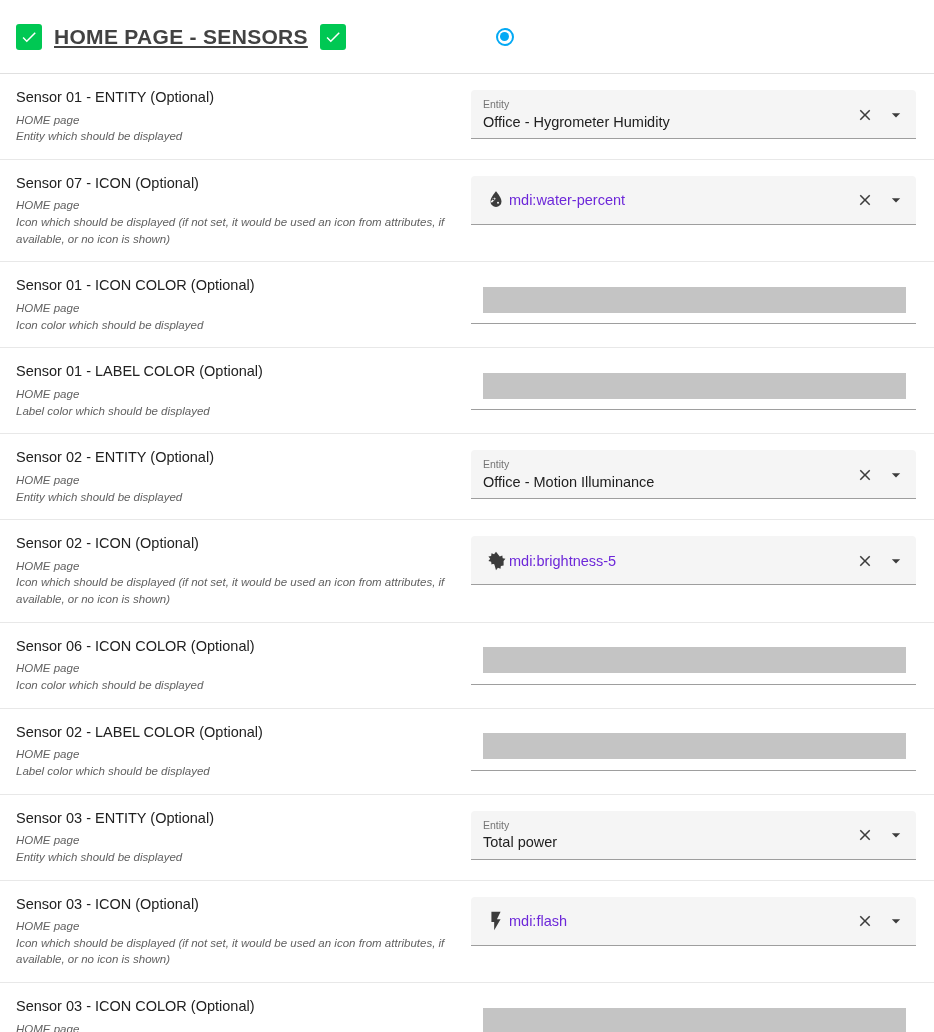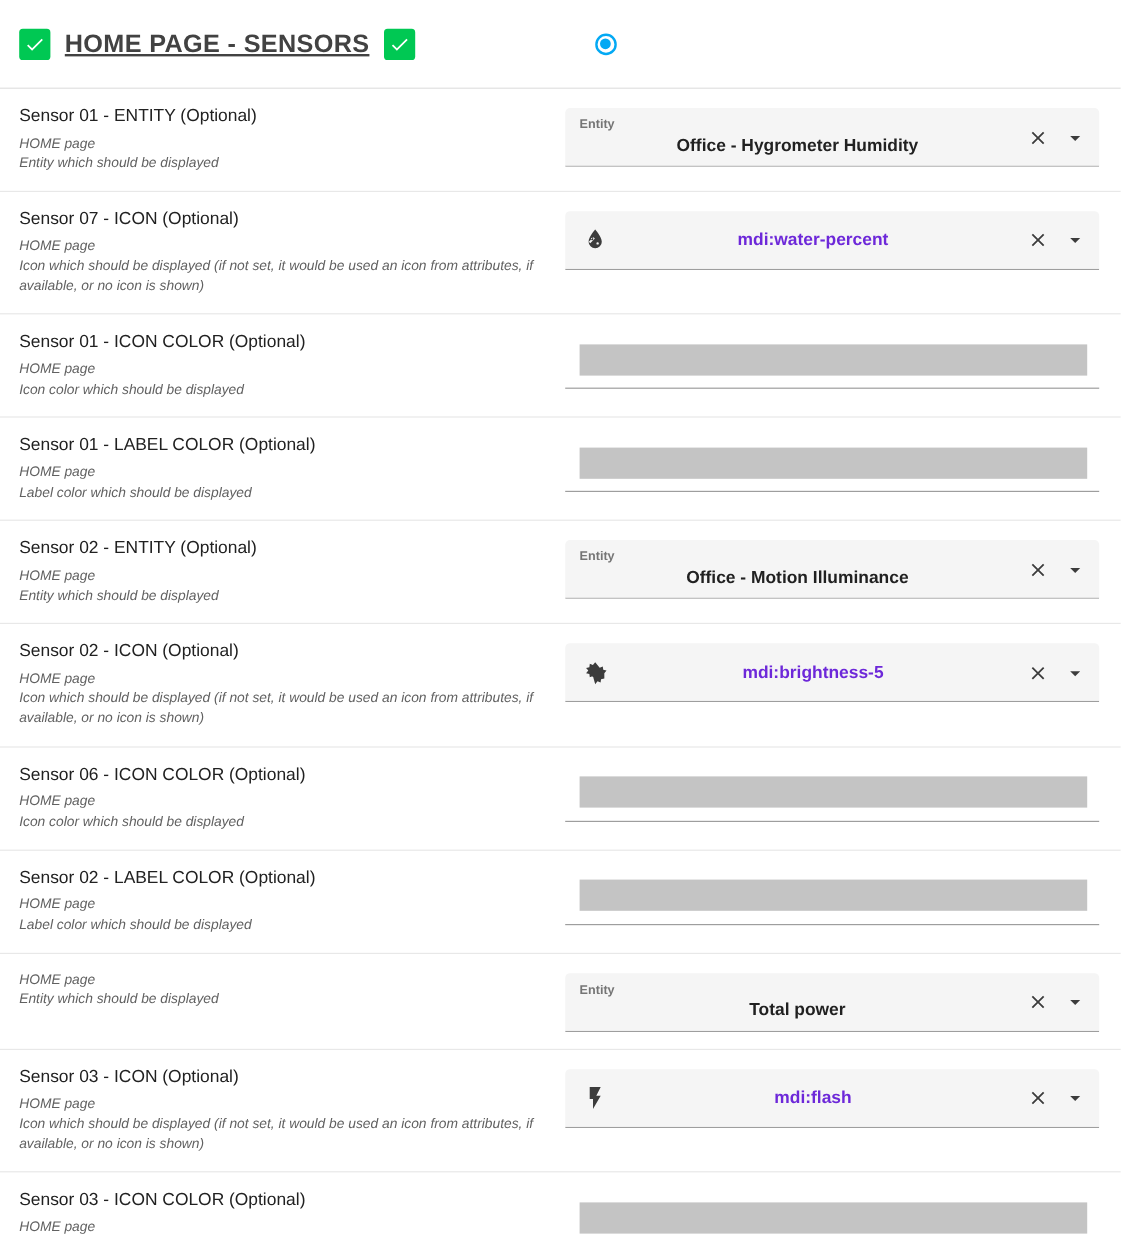--- a/index.html
+++ b/index.html
@@ -87,21 +87,20 @@
     font-style: italic;
     color: #616161;
     line-height: 1.45;
   }
   .row-right {
     flex: 1 1 auto;
     display: flex;
     align-items: flex-start;
     justify-content: flex-start;
     padding-top: 2px;
-    font-weight: bold;
   }
 
   
   .field {
     width: 445px;
     background: #f5f5f5;
     border-bottom: 1px solid #9e9e9e;
     border-radius: 4px 4px 0 0;
     padding: 7px 10px 6px 12px;
     display: flex;
@@ -130,21 +129,20 @@
     line-height: 1.2;
     margin-bottom: 2px;
   }
   .field-value {
     font-size: 14.5px;
     color: #212121;
     line-height: 1.25;
     white-space: nowrap;
     overflow: hidden;
     text-overflow: ellipsis;
-    text-align: center;
   }
   .field-value.plain {
     font-size: 14.5px;
     color: #6d28d9;
   }
   .field-actions {
     display: flex;
     align-items: center;
     gap: 12px;
     padding-left: 10px;
@@ -362,20 +360,21 @@
         <div class="row-sub">Label color which should be displayed</div>
       </div>
       <div class="row-right">
         <div class="color-field">
           <div class="color-swatch"></div>
         </div>
       </div>
     </div>
     <div class="row">
       <div class="row-left">
+        <div class="row-title">Sensor 03 - ENTITY (Optional)</div>
         <div class="row-sub">HOME page</div>
         <div class="row-sub">Entity which should be displayed</div>
       </div>
       <div class="row-right">
         <div class="field">
           <div class="field-body">
             <div class="field-label">Entity</div>
             <div class="field-value">Total power</div>
           </div>
           <div class="field-actions">

